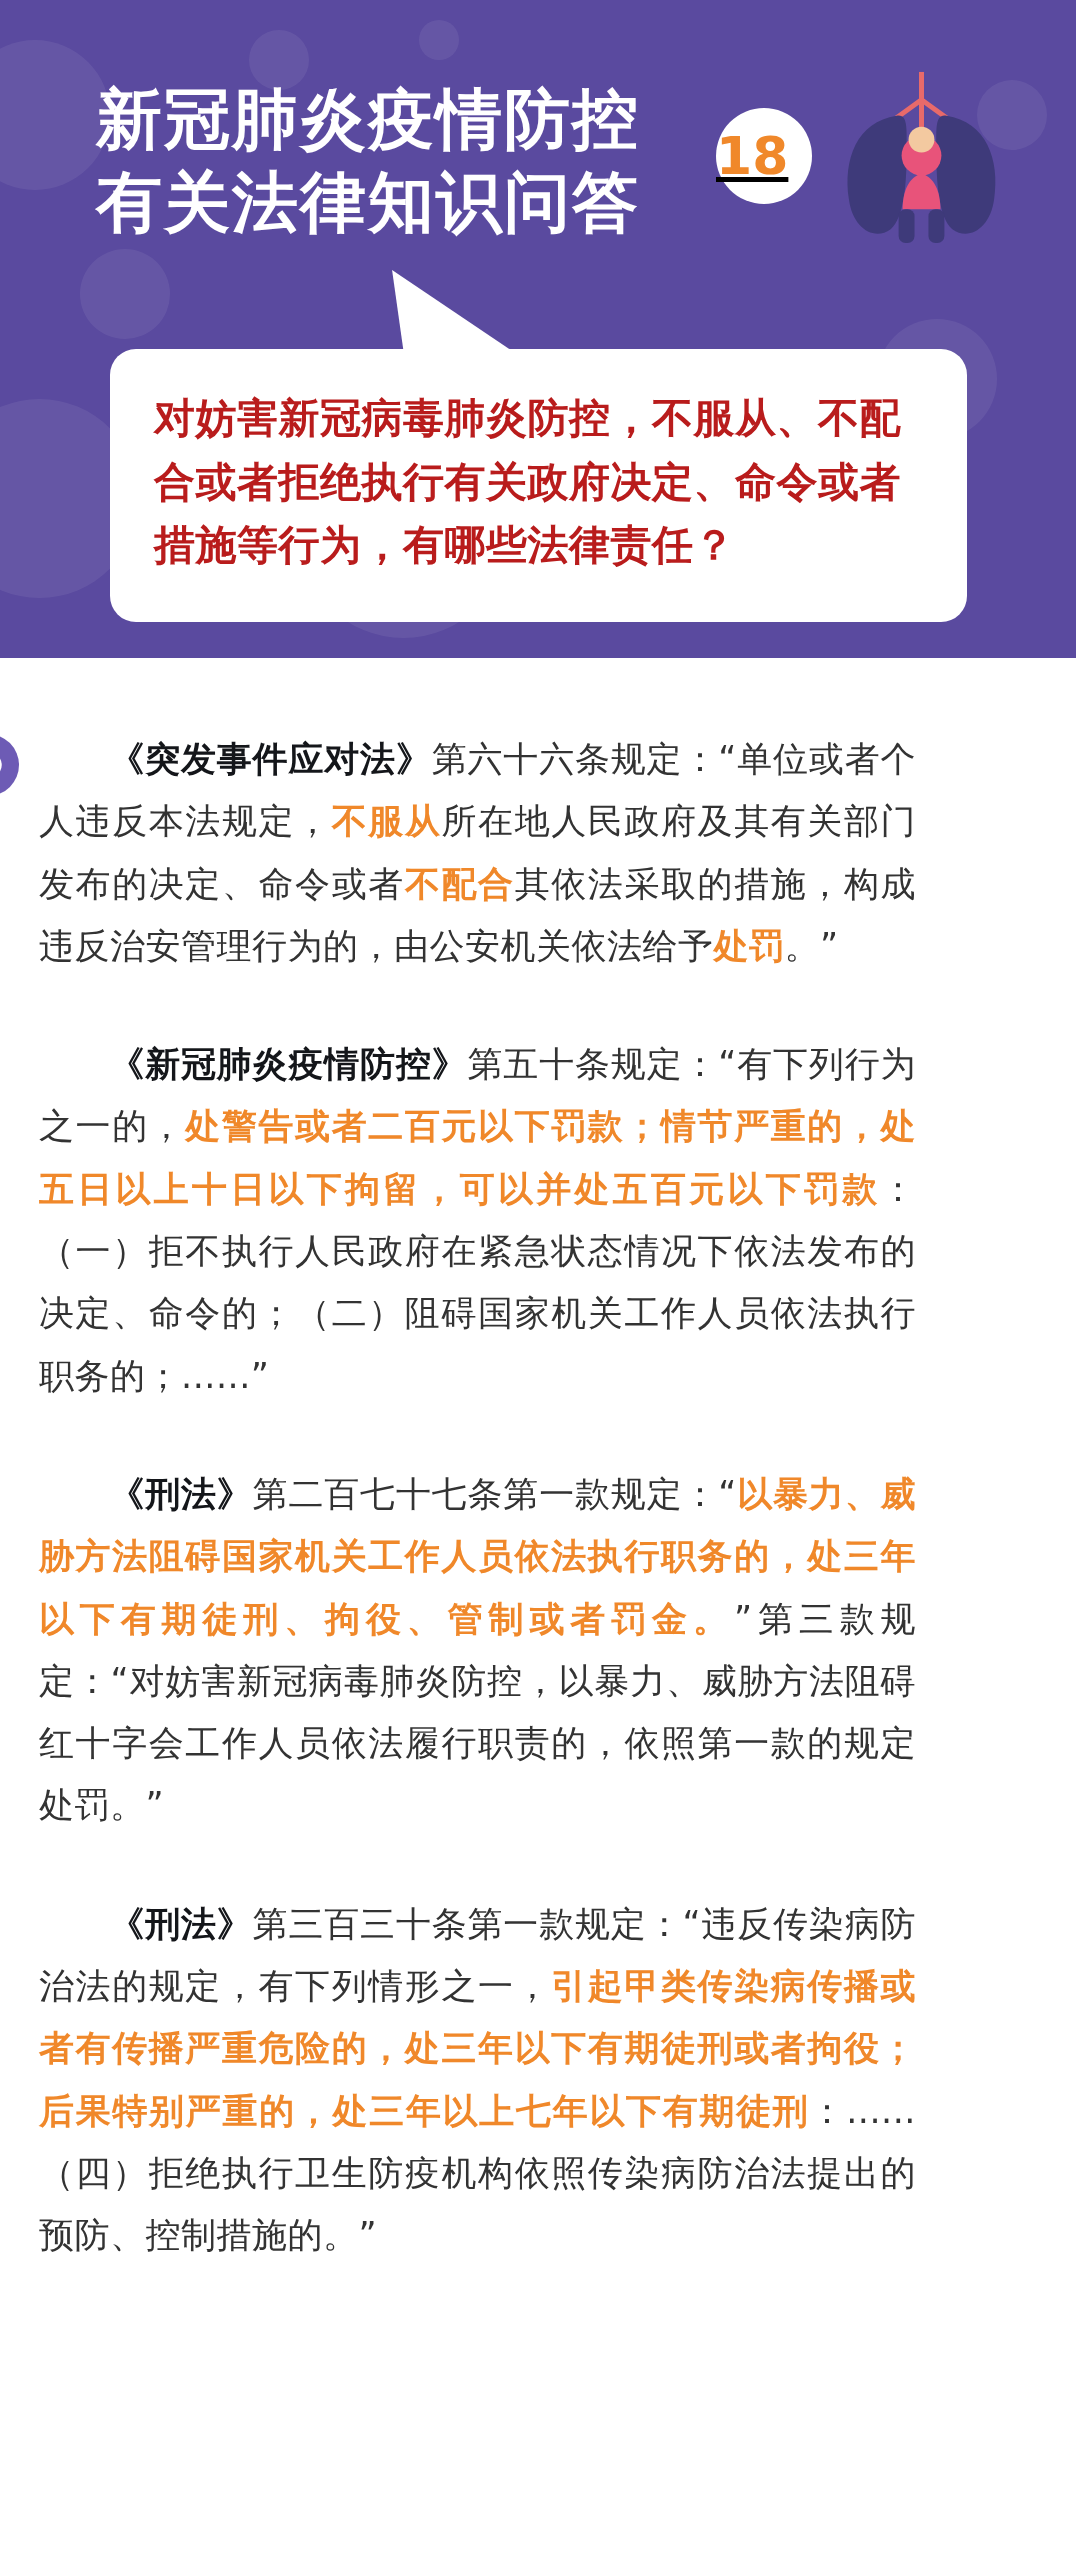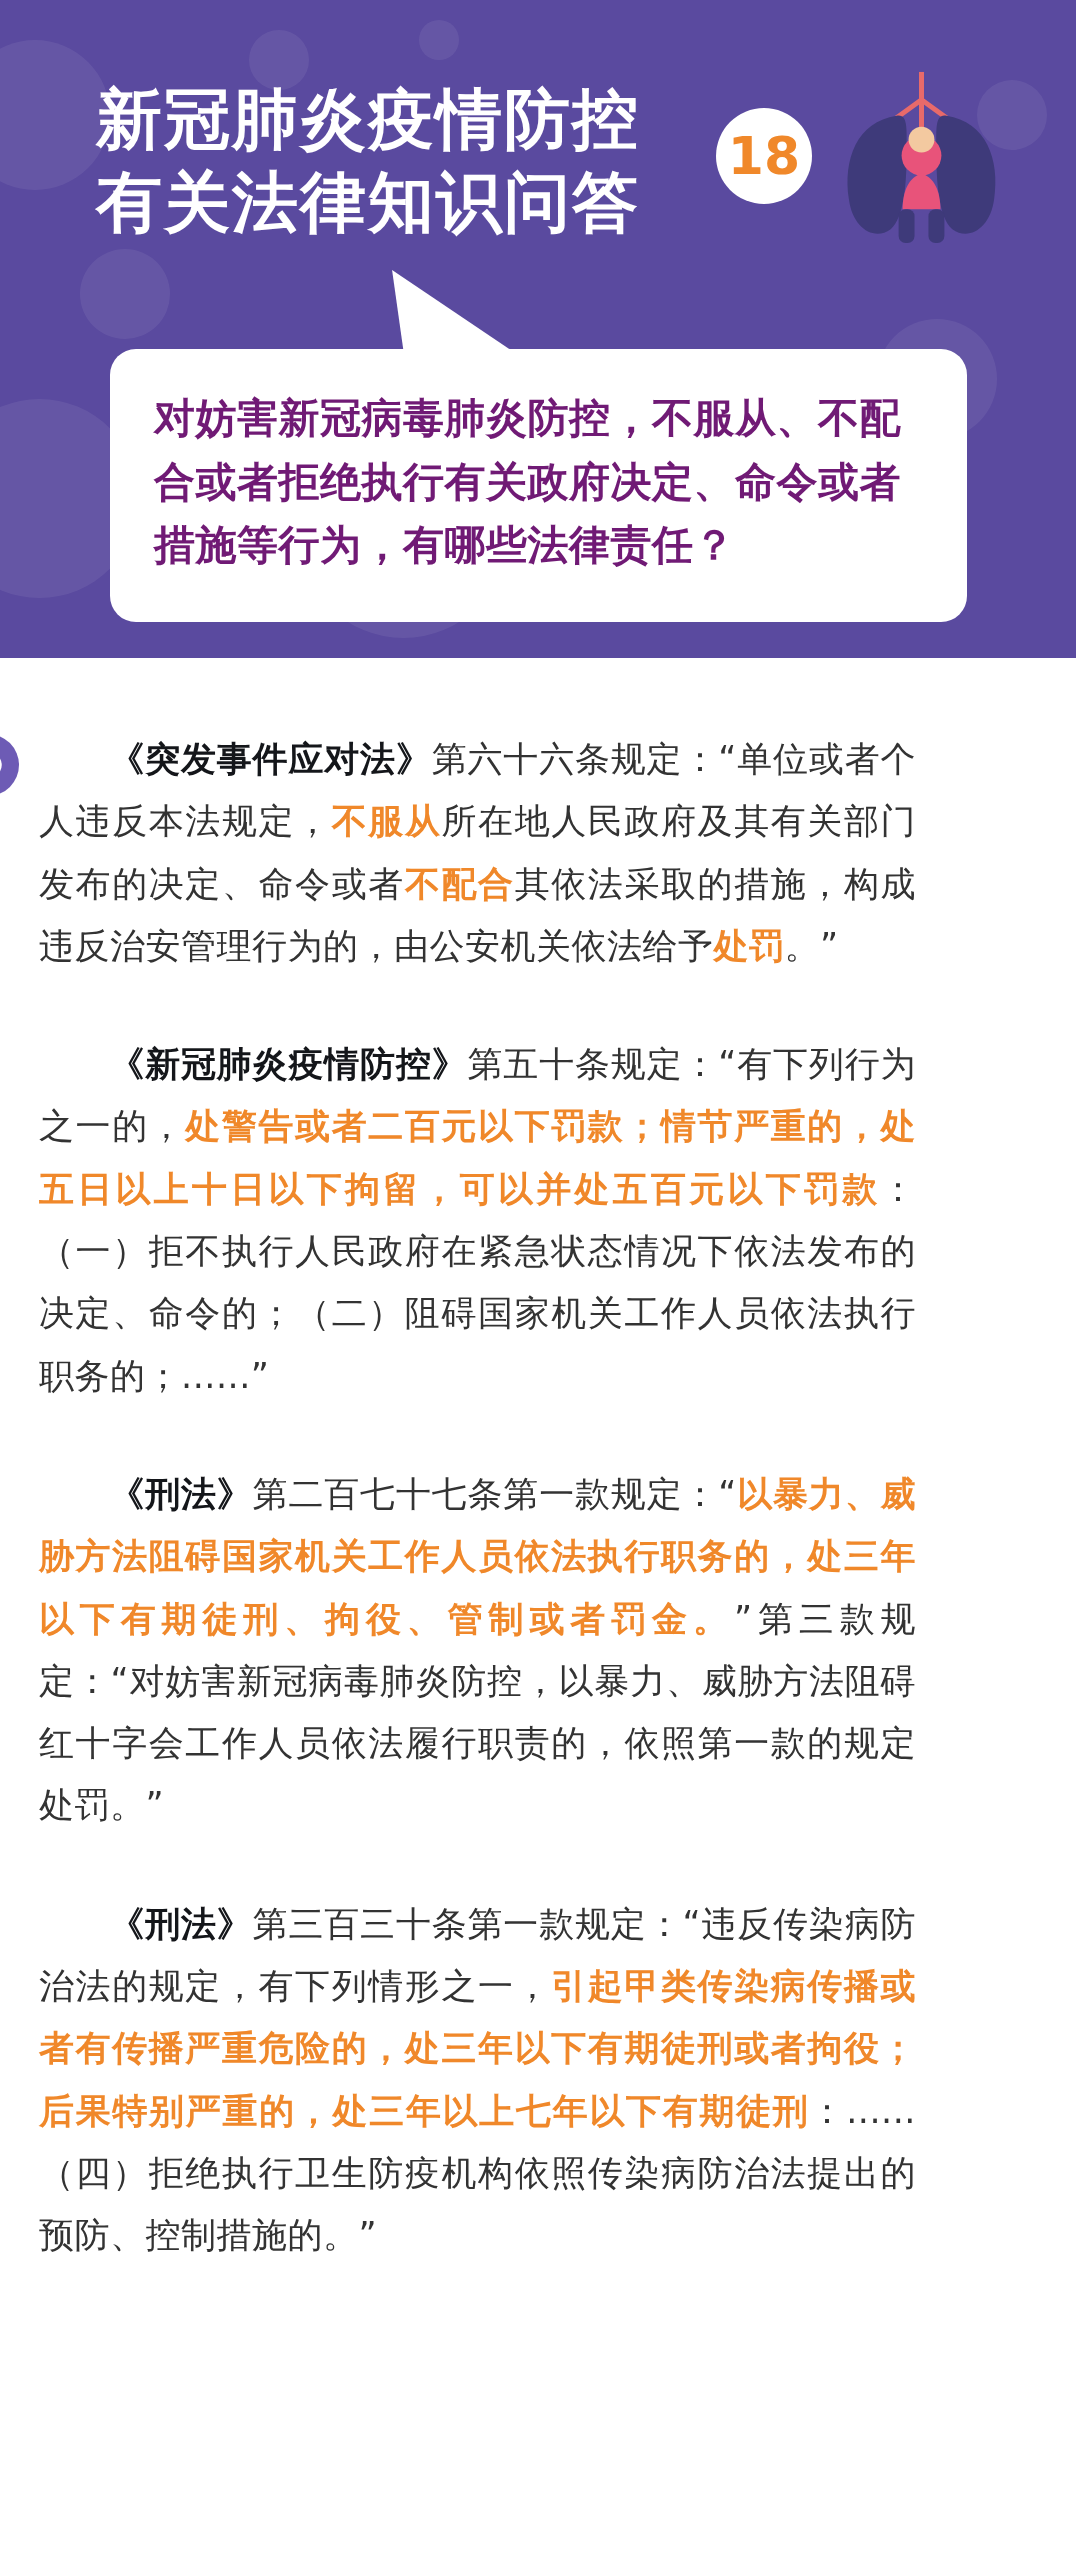--- a/index.html
+++ b/index.html
@@ -58,21 +58,21 @@
     position: absolute;
     left: 716px;
     top: 108px;
     width: 96px;
     height: 96px;
     border-radius: 50%;
     background: #ffffff;
     z-index: 5;
     display: flex;
     align-items: center;
-    justify-content: center;
+    text-decoration: underline;
   }
   .badge span {
     font-family: "DejaVu Sans", sans-serif;
     font-weight: bold;
     font-size: 52px;
     color: #f0882a;
     line-height: 1;
   }
 
   
@@ -95,21 +95,21 @@
     border-radius: 26px;
     padding: 38px 40px 44px 44px;
     box-sizing: border-box;
     z-index: 6;
   }
   .bubble-box .q {
     font-family: Liberation Sans, sans-serif;
     font-weight: bold;
     font-size: 41px;
     line-height: 1.55;
-    color: #701a75;
+    color: #b91c1c;
     letter-spacing: 0.5px;
   }
   .bubble-tail {
     position: absolute;
     left: 399px;
     top: 261px;
     width: 0;
     height: 0;
     border-left: 0 solid transparent;
     border-right: 120px solid transparent;

